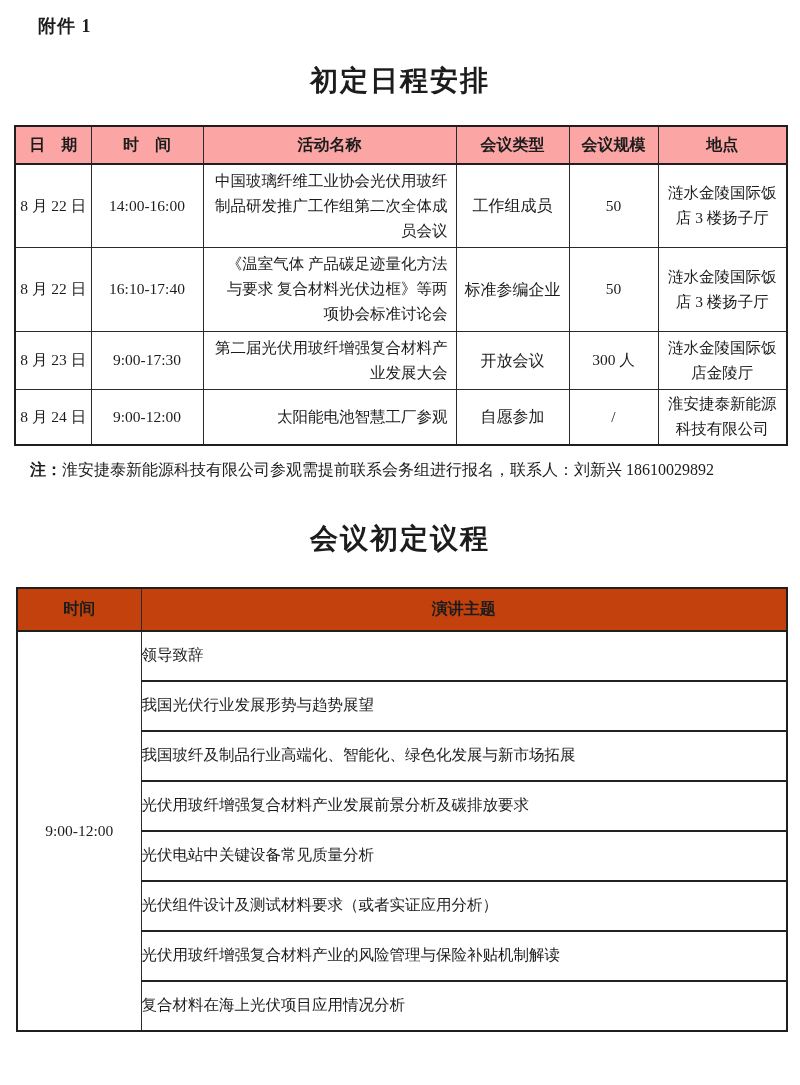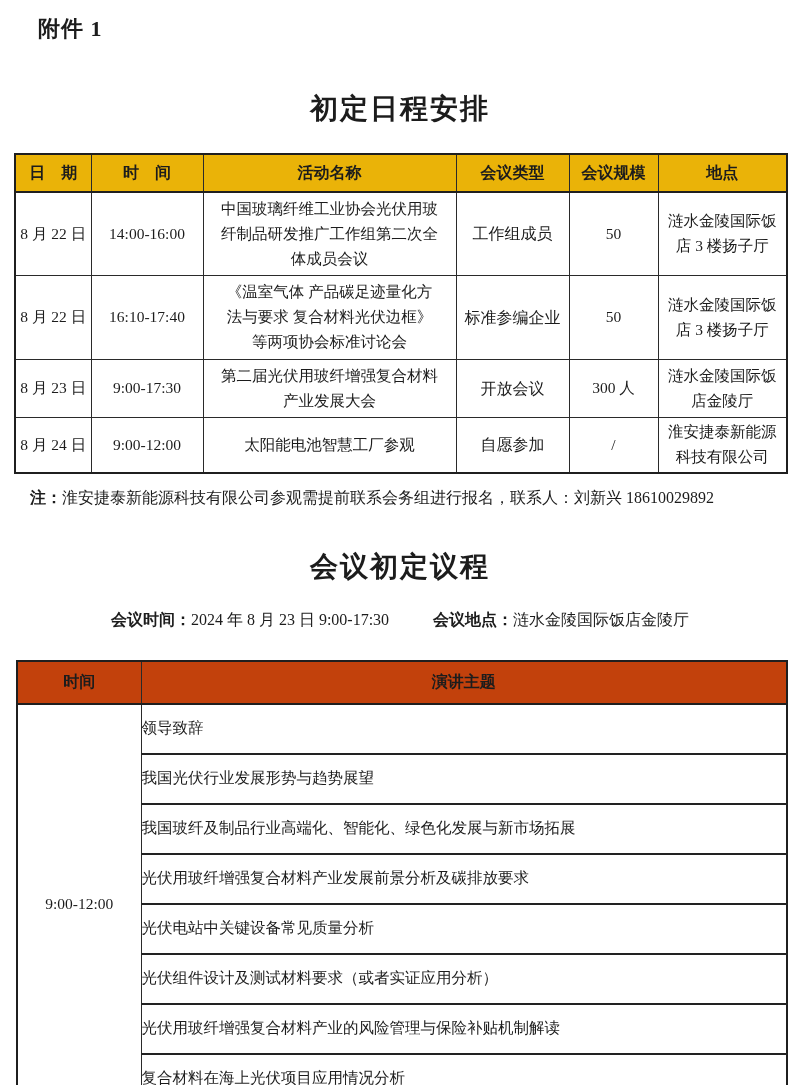--- a/index.html
+++ b/index.html
@@ -11,26 +11,26 @@
   .page {
     position: relative;
     width: 800px;
     height: 1085px;
     margin: 0 auto;
     background: #ffffff;
     overflow: hidden;
   }
   .attachment {
     margin: 14px 0 0 38px;
-    font-size: 22px;
+    font-size: 18px;
     font-weight: bold;
     letter-spacing: 1px;
   }
   .doc-title {
-    margin-top: 46px;
+    margin-top: 24px;
     text-align: center;
     font-size: 28px;
     font-weight: bold;
     letter-spacing: 2px;
   }
   .doc-title.second { margin-top: 38px; }
 
   table {
     border-collapse: collapse;
     table-layout: fixed;
@@ -44,29 +44,29 @@
     border: 1px solid #2a2a2a;
     text-align: center;
     vertical-align: middle;
     font-size: 15.5px;
     line-height: 1.6;
     padding: 2px 4px;
     overflow: hidden;
     word-break: break-all;
   }
   .schedule-table thead th {
-    background: #eab308;
+    background: #fca5a5;
     font-weight: bold;
     font-size: 16px;
     height: 38px;
     border-bottom: 2px solid #1f1f1f;
   }
   .schedule-table td.activity {
-    text-align: center;
-    padding: 4px 16px;
+    text-align: right;
+    padding: 4px 8px;
   }
   .schedule-table td.type { font-size: 16px; padding: 2px 6px; }
   .note-line {
     margin: 12px 0 0 30px;
     font-size: 16px;
     line-height: 1.5;
   }
   .bold { font-weight: bold; }
   .meta-line {
     margin-top: 24px;
@@ -166,21 +166,20 @@
         <td>/</td>
         <td>淮安捷泰新能源科技有限公司</td>
       </tr>
     </tbody>
   </table>
 
   <p class="note-line"><span class="bold">注：</span><span>淮安捷泰新能源科技有限公司参观需提前联系会务组进行报名，联系人：刘新兴 18610029892</span></p>
 
   <div class="doc-title second">会议初定议程</div>
 
-  <p class="meta-line"><span class="bold">会议时间：</span><span>2024 年 8 月 23 日 9:00-17:30</span><span class="bold meta-gap">会议地点：</span><span>涟水金陵国际饭店金陵厅</span></p>
 
   <table class="agenda-table">
     <colgroup>
       <col style="width:124px">
         <col style="width:646px">
     </colgroup>
     <thead>
       <tr>
         <th>时间</th>
         <th>演讲主题</th>

